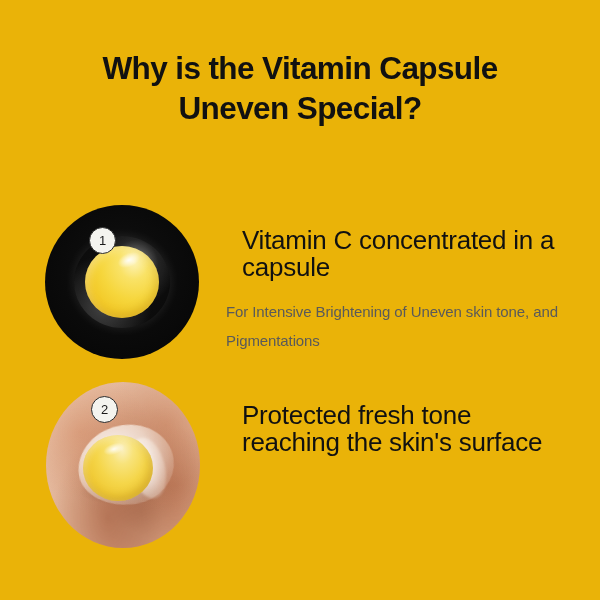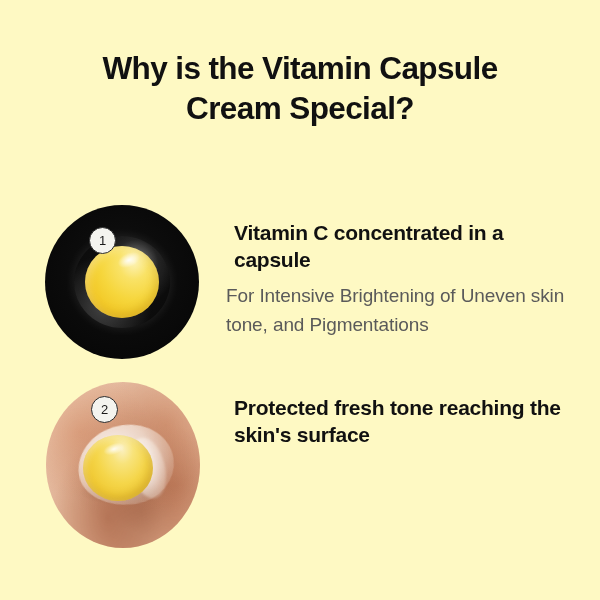--- a/index.html
+++ b/index.html
@@ -12,21 +12,21 @@
     background: #f4f4ef;
     font-family: "Liberation Sans", sans-serif;
     overflow: hidden;
     position: relative;
   }
 
   #page {
     position: relative;
     width: 600px;
     height: 600px;
-    background: #fef9c3;
+    background: #eab308;
   }
 
   
   .title {
     position: absolute;
     left: 30px;
     top: 48px;
     width: 540px;
     text-align: center;
     font-size: 31.5px;
@@ -208,44 +208,44 @@
   .copy {
     position: absolute;
     left: 226px;
     top: 0;
     width: 350px;
   }
   .feature.row1 .copy { top: 6px; }
   .feature.row2 .copy { top: 4px; }
 
   .copy h3 {
-    margin: 8px;
-    font-size: 21px;
-    font-weight: 700;
+    margin: 16px;
+    font-size: 26px;
+    font-weight: 400;
     line-height: 27px;
     letter-spacing: -0.25px;
     color: #111111;
   }
   .copy p {
     margin: 7px 0 0 0;
-    font-size: 19px;
+    font-size: 15px;
     font-weight: 400;
     line-height: 29px;
     letter-spacing: -0.1px;
     color: #5a5a5a;
   }
 </style>
 </head>
 <body>
 
 <div id="page">
 
   <div class="title">
     <span class="line">Why is the Vitamin Capsule</span>
-    <span class="line">Cream Special?</span>
+    <span class="line">Uneven Special?</span>
   </div>
 
   <div class="feature row1">
 
     <div class="media">
       <div class="disc disc-black">
         <div class="capsule-ring">
           <div class="capsule-yellow">
             <div class="capsule-gloss"></div>
           </div>

